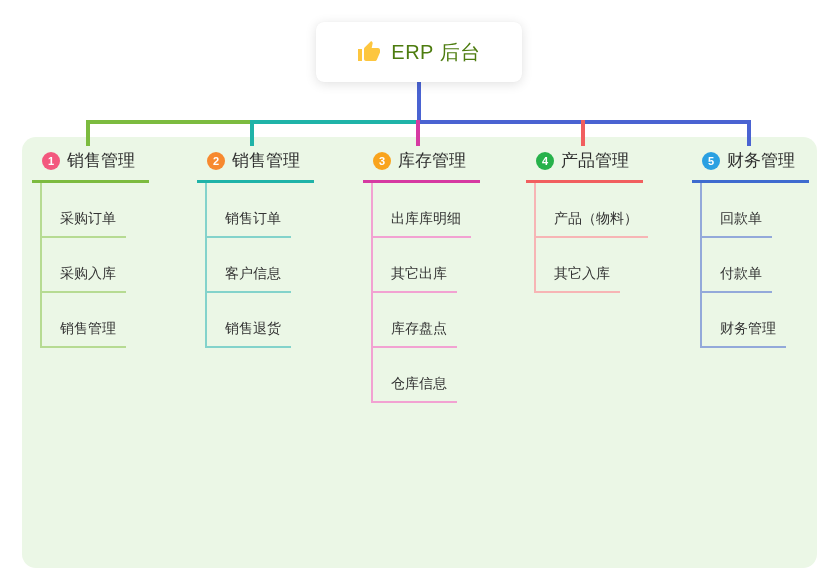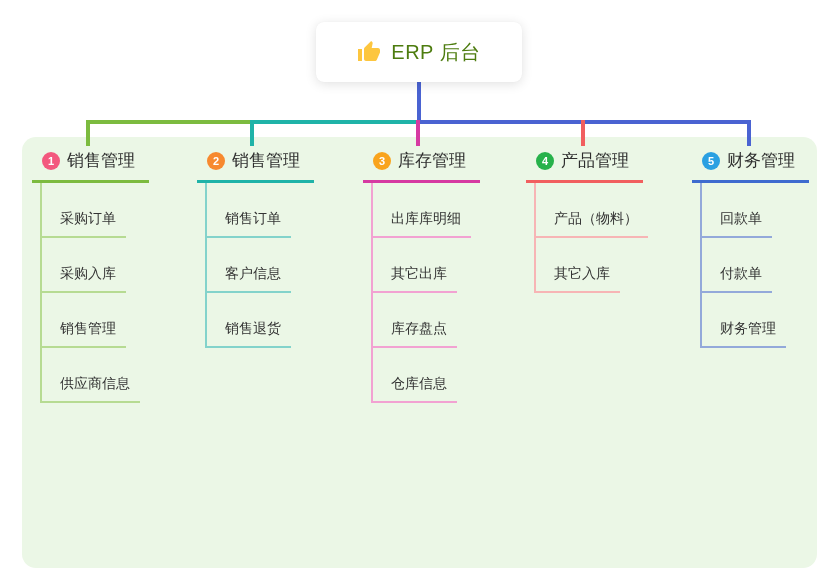--- a/index.html
+++ b/index.html
@@ -82,23 +82,20 @@
     <div class="children">
       <div class="child">
           <span>采购订单</span>
         </div>
       <div class="child">
           <span>采购入库</span>
         </div>
       <div class="child">
           <span>销售管理</span>
         </div>
-      <div class="child">
-          <span>供应商信息</span>
-        </div>
     </div>
   </div>
 
   <div class="branch b2">
     <div class="branch-label">
       <span class="badge">2</span>
       <span>销售管理</span>
     </div>
     <div class="children">
       <div class="child">

